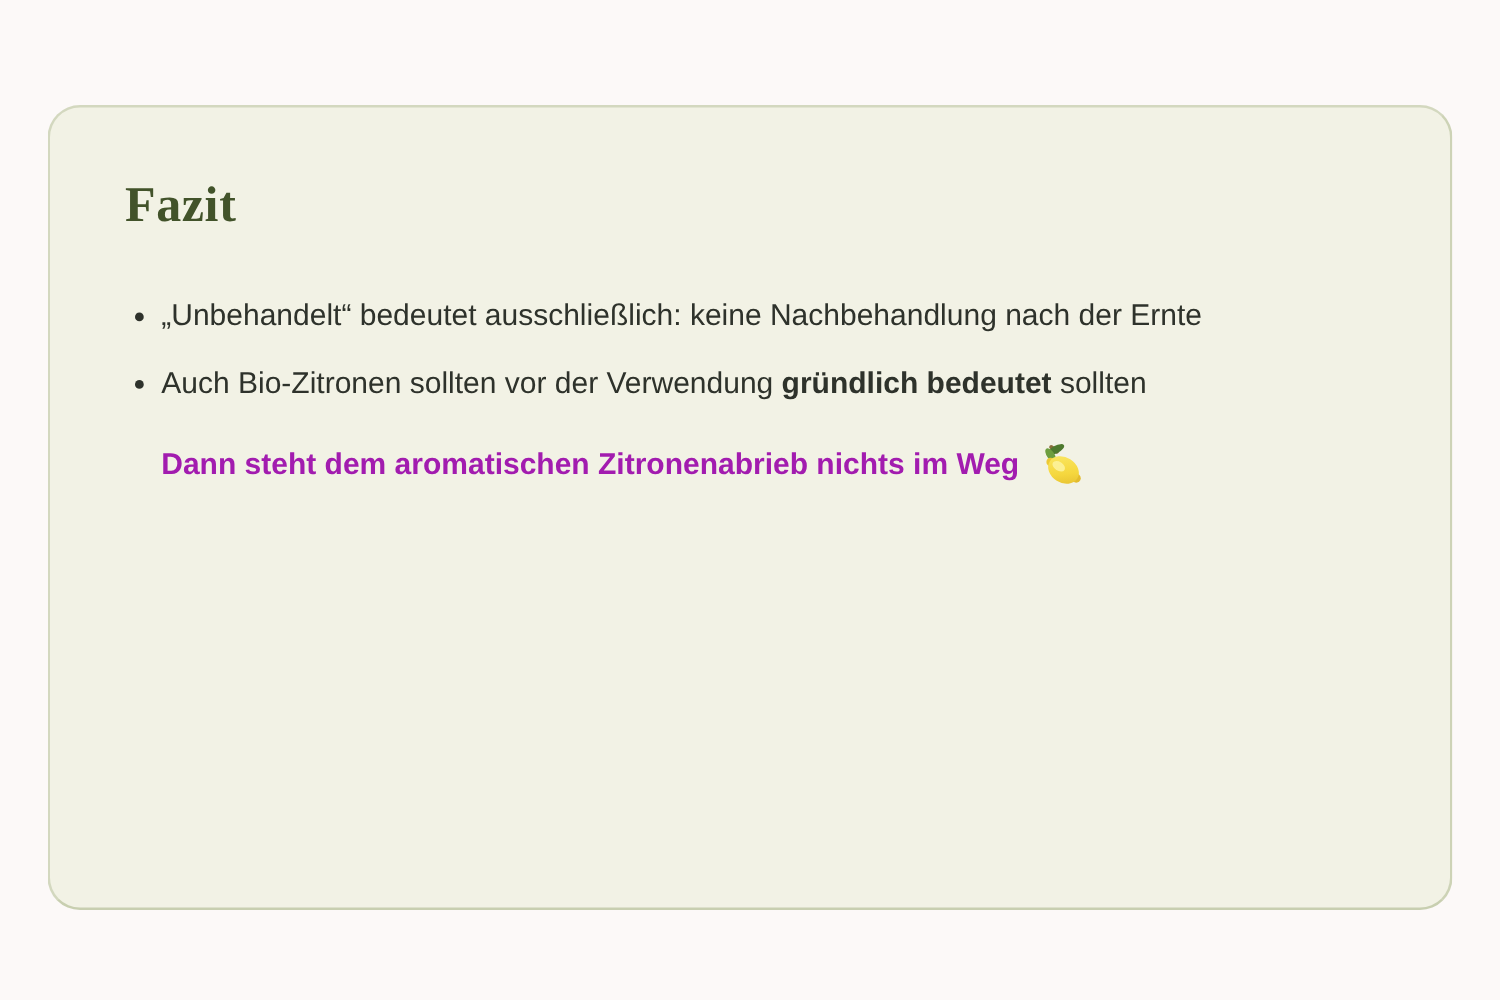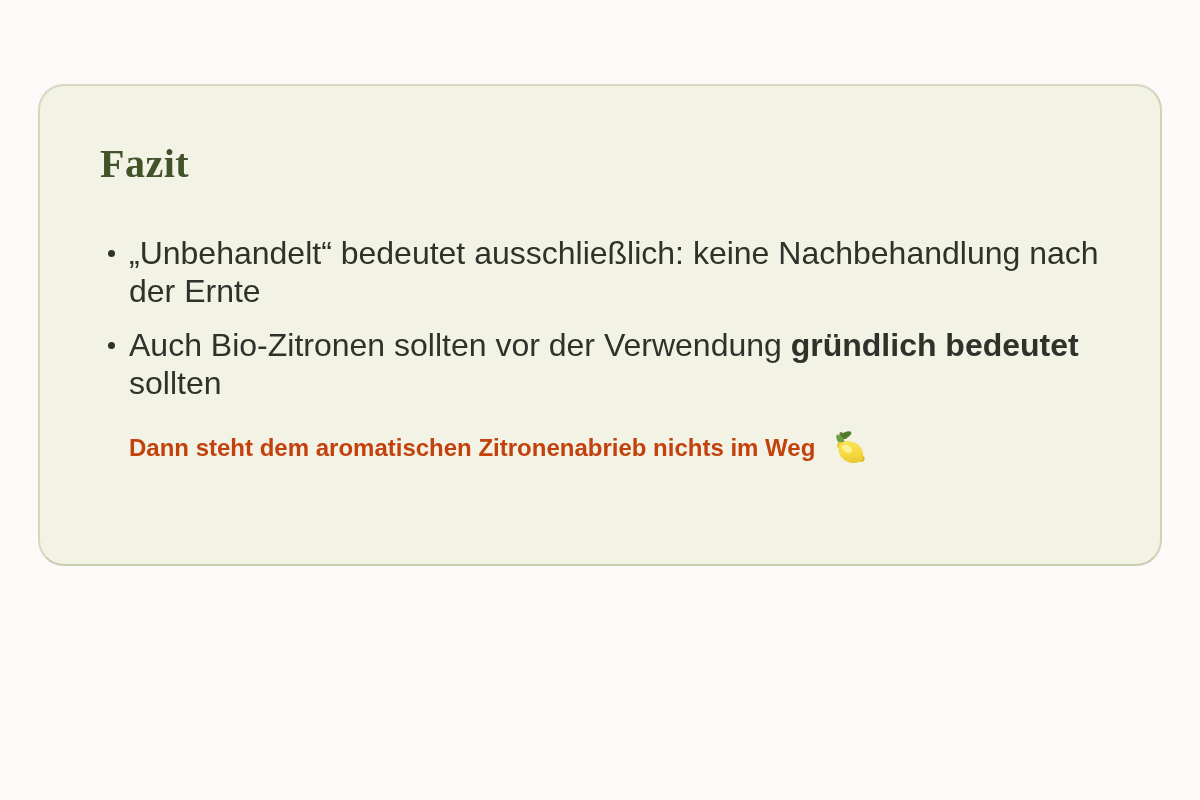--- a/index.html
+++ b/index.html
@@ -7,21 +7,21 @@
   body {
     background: #fcf9f8;
     font-family: "Liberation Sans", "DejaVu Sans", sans-serif;
     color: #2e322b;
   }
   .card {
     position: absolute;
     left: 38px;
     top: 84px;
     width: 1124px;
-    height: 482px;
+    height: 644px;
     background: #f2f2e5;
     border: 2px solid #d3d8bf;
     border-bottom-color: #c8cfb0;
     border-right-color: #cdd3b6;
     border-radius: 26px;
     padding: 54px 60px;
   }
   .card-title {
     font-family: "Liberation Serif", "DejaVu Serif", serif;
     font-weight: 700;
@@ -31,21 +31,21 @@
     letter-spacing: 0.5px;
   }
   ul.bullets {
     list-style: none;
     margin-top: 46px;
   }
   ul.bullets li {
     position: relative;
     padding-left: 29px;
     margin-bottom: 13px;
-    font-size: 32px;
+    font-size: 24px;
     line-height: 38px;
     white-space: pre-line;
     color: #2e322b;
     margin-top: 16px;
   }
   ul.bullets li::before {
     content: "";
     position: absolute;
     left: 8px;
     top: 16px;
@@ -54,21 +54,21 @@
     border-radius: 50%;
     background: #2e322b;
   }
   .b { font-weight: 700; }
   .closing {
     margin-top: 27px;
     margin-left: 29px;
     font-size: 24px;
     line-height: 38px;
     font-weight: 700;
-    color: #c2410c;
+    color: #a21caf;
     display: flex;
     align-items: center;
   }
   .lemon {
     display: inline-block;
     margin-left: 16px;
     width: 36px;
     height: 36px;
   }
 </style>

